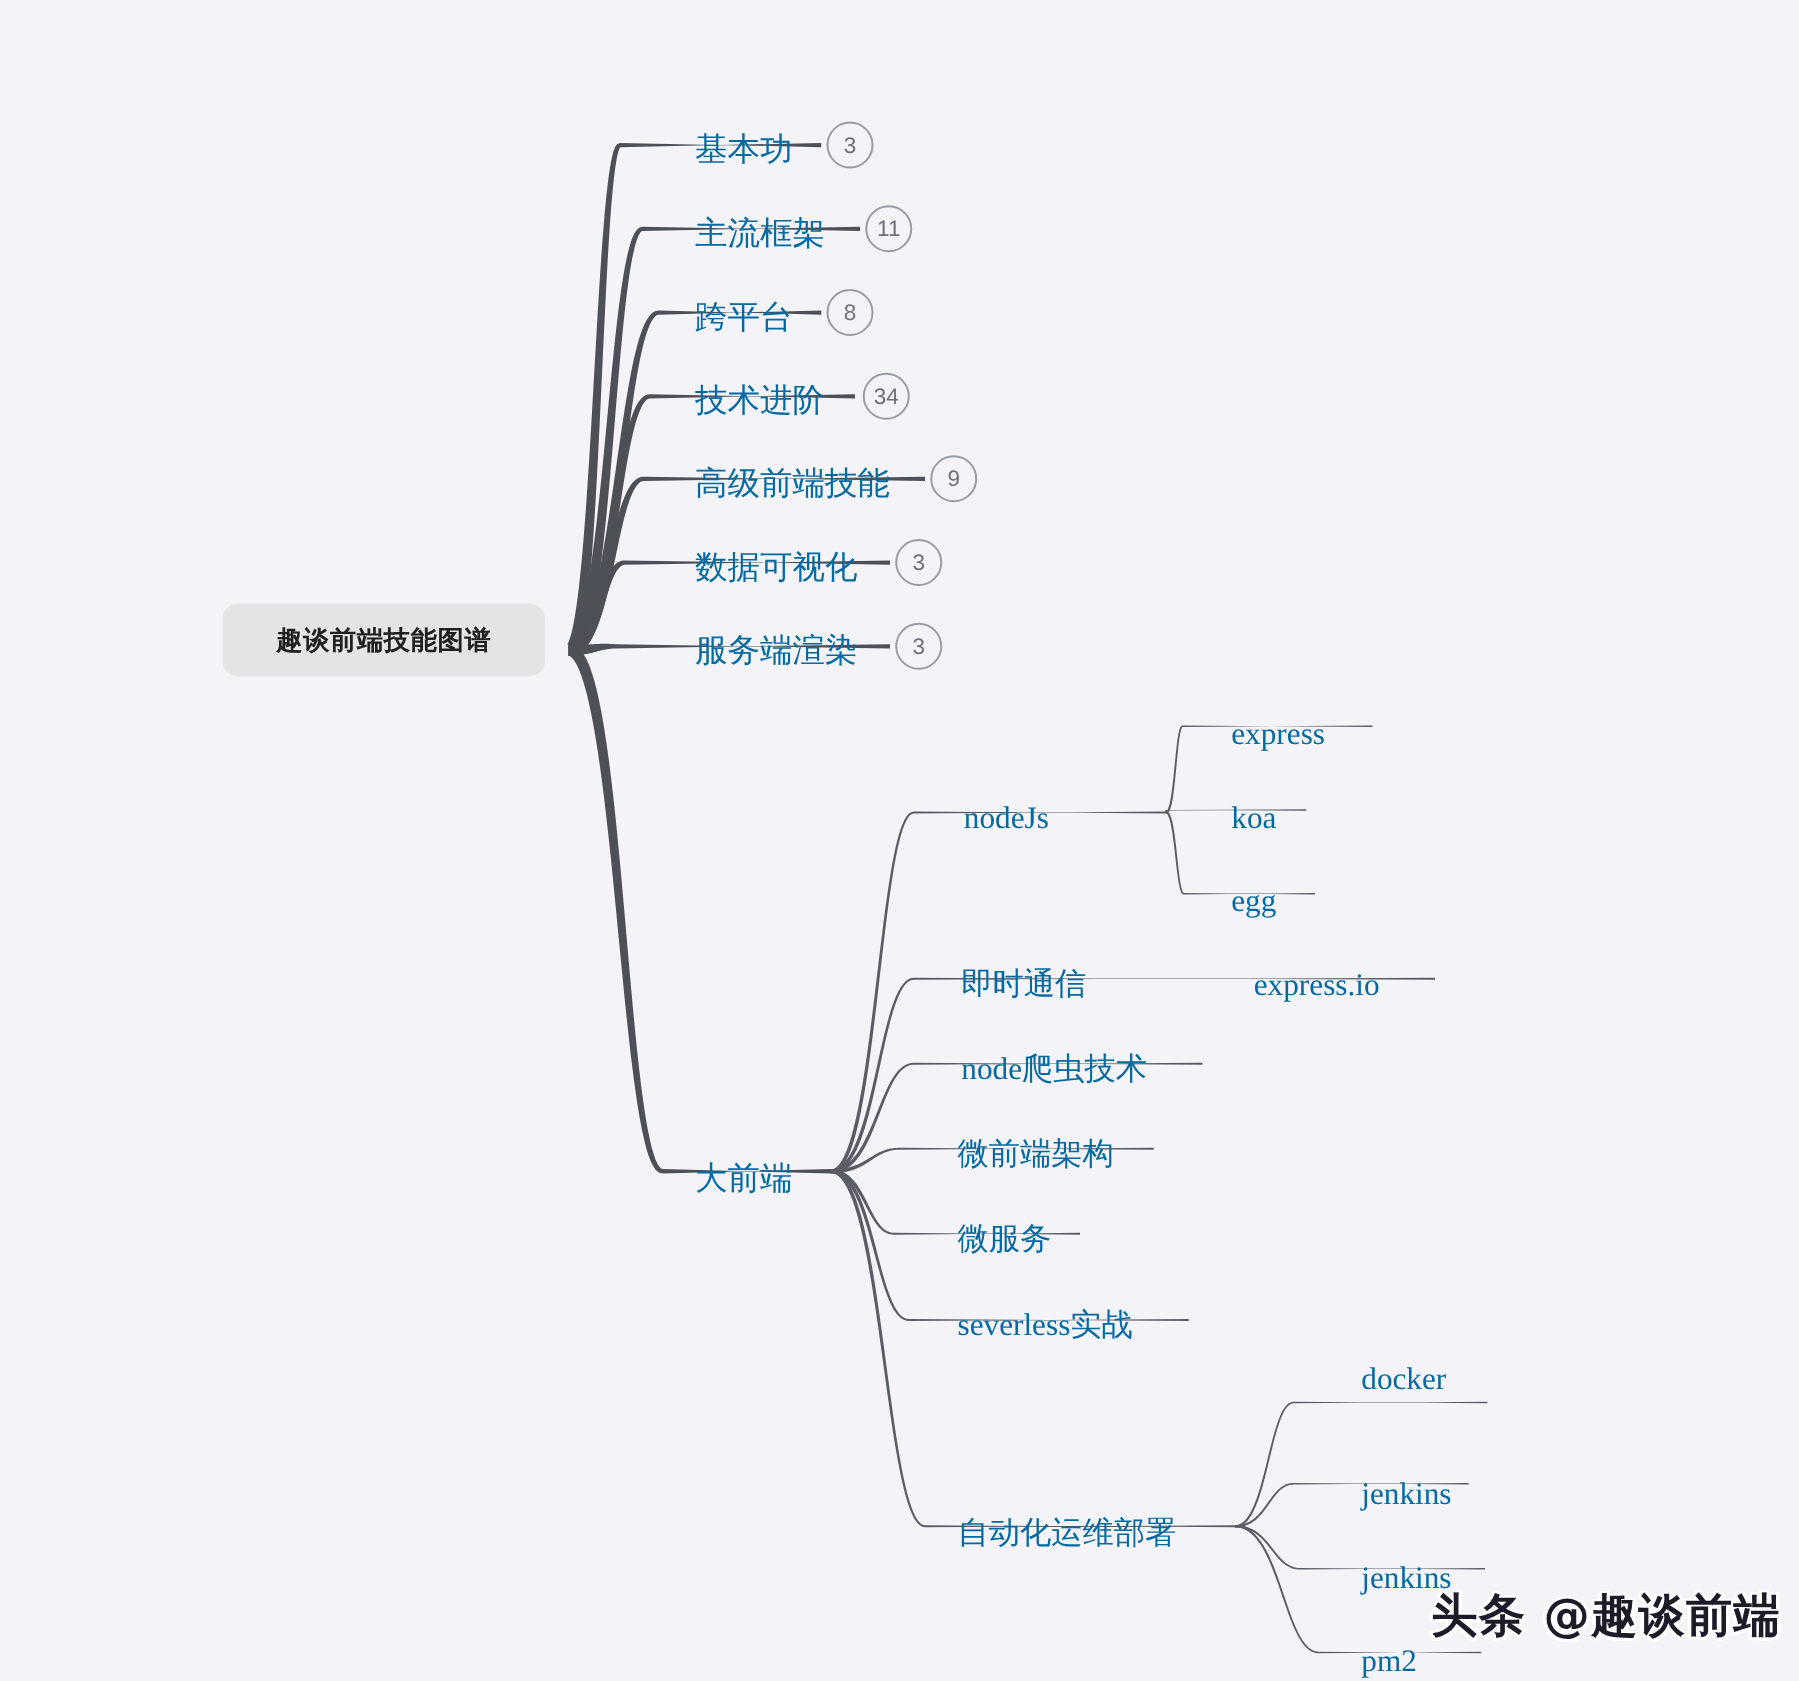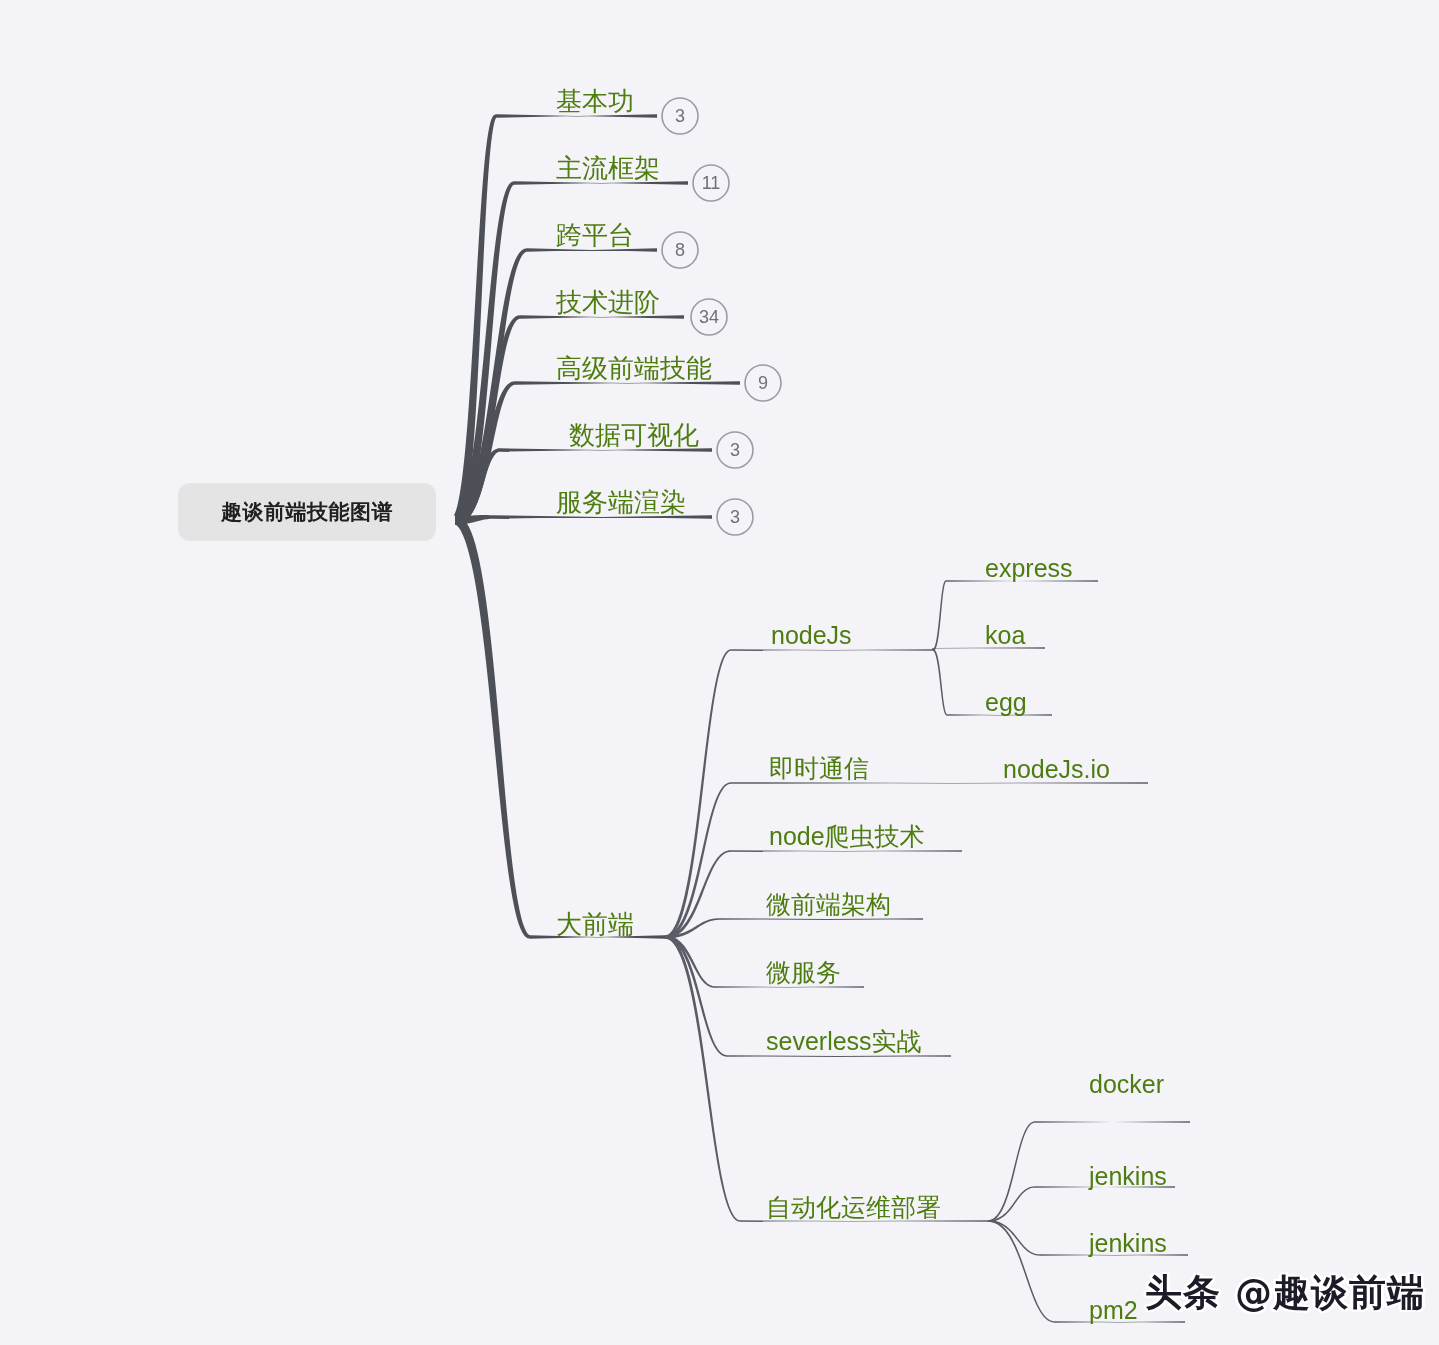--- a/index.html
+++ b/index.html
@@ -7,25 +7,26 @@
   body{
     width:1439px;height:1345px;
     background:#f4f3f8;
     font-family:"Liberation Sans","DejaVu Sans",sans-serif;
     overflow:hidden;
     position:relative;
   }
   #mindmap{position:absolute;left:0;top:0;width:1439px;height:1345px;}
   .lbl{
     position:absolute;
-    color:#4d7c0f;
+    color:#0369a1;
     font-size:26px;
     line-height:1;
     white-space:nowrap;
-    font-family:Liberation Sans, sans-serif;
+    font-family:Liberation Serif, serif;
+    margin-top:19px;
   }
   .lbl.small{font-size:25px;}
   .root-box{
     position:absolute;
     left:178px;top:483px;
     width:258px;height:58px;
     background:#e4e4e4;
     border-radius:12px;
   }
   .root-text{
@@ -108,31 +109,31 @@
     <div class="lbl" style="left: 556px; top: 88px;">基本功</div>
     <div class="badge-num" style="left: 660px; top: 107px; width: 40px; text-align: center;">3</div>
     <div class="lbl" style="left: 556px; top: 155px;">主流框架</div>
     <div class="badge-num" style="left: 691px; top: 174px; width: 40px; text-align: center;">11</div>
     <div class="lbl" style="left: 556px; top: 222px;">跨平台</div>
     <div class="badge-num" style="left: 660px; top: 241px; width: 40px; text-align: center;">8</div>
     <div class="lbl" style="left: 556px; top: 289px;">技术进阶</div>
     <div class="badge-num" style="left: 689px; top: 308px; width: 40px; text-align: center;">34</div>
     <div class="lbl" style="left: 556px; top: 355px;">高级前端技能</div>
     <div class="badge-num" style="left: 743px; top: 374px; width: 40px; text-align: center;">9</div>
-    <div class="lbl" style="left: 569px; top: 422px;">数据可视化</div>
+    <div class="lbl" style="left: 556px; top: 422px;">数据可视化</div>
     <div class="badge-num" style="left: 715px; top: 441px; width: 40px; text-align: center;">3</div>
     <div class="lbl" style="left: 556px; top: 489px;">服务端渲染</div>
     <div class="badge-num" style="left: 715px; top: 508px; width: 40px; text-align: center;">3</div>
     <div class="lbl" style="left: 556px; top: 911px;">大前端</div>
     <div class="lbl small" style="left: 771px; top: 623px;">nodeJs</div>
     <div class="lbl small" style="left: 985px; top: 556px;">express</div>
     <div class="lbl small" style="left: 985px; top: 623px;">koa</div>
     <div class="lbl small" style="left: 985px; top: 690px; text-align: right;">egg</div>
     <div class="lbl small" style="left: 769px; top: 756px;">即时通信</div>
-    <div class="lbl small" style="left: 1003px; top: 757px;">nodeJs.io</div>
+    <div class="lbl small" style="left: 1003px; top: 757px;">express.io</div>
     <div class="lbl small" style="left: 769px; top: 824px;">node爬虫技术</div>
     <div class="lbl small" style="left: 766px; top: 892px;">微前端架构</div>
     <div class="lbl small" style="left: 766px; top: 960px;">微服务</div>
     <div class="lbl small" style="left: 766px; top: 1029px;">severless实战</div>
     <div class="lbl small" style="left: 766px; top: 1195px;">自动化运维部署</div>
     <div class="lbl small" style="left: 1089px; top: 1072px;">docker</div>
     <div class="lbl small" style="left: 1089px; top: 1164px;">jenkins</div>
     <div class="lbl small" style="left: 1089px; top: 1231px;">jenkins</div>
     <div class="lbl small" style="left: 1089px; top: 1298px;">pm2</div>
   </div>

